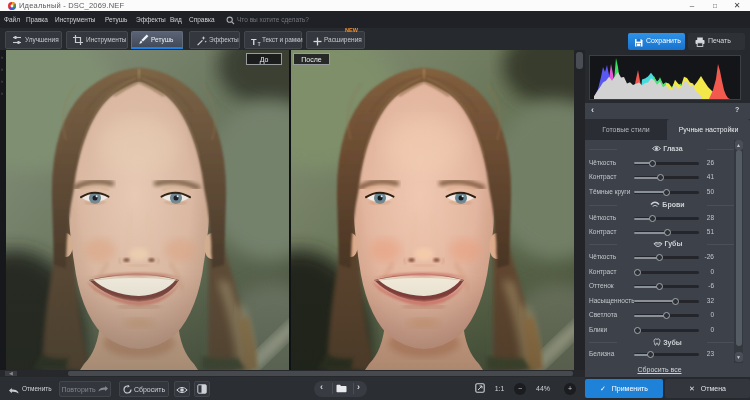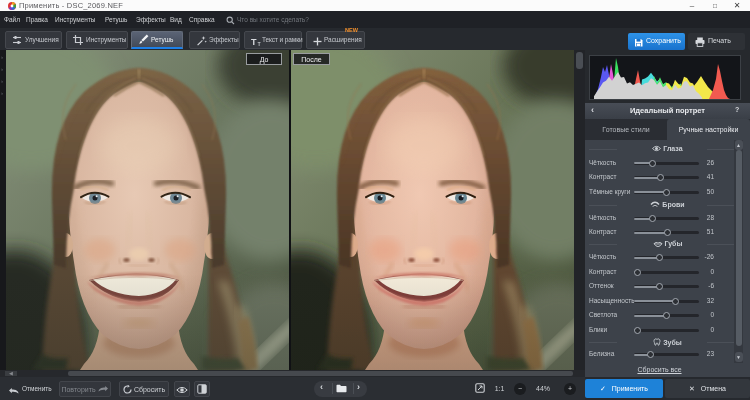--- a/index.html
+++ b/index.html
@@ -230,21 +230,21 @@
 
   <div class="abs" id="titlebar"></div>
   <svg class="abs" style="left:8px;top:2px" width="8" height="8" viewBox="0 0 8 8">
     <circle cx="4" cy="4" r="4" fill="#d33"></circle>
     <path d="M4 0 A4 4 0 0 1 7.5 2 L4 4 Z" fill="#e8a020"></path>
     <path d="M7.5 2 A4 4 0 0 1 7.5 6 L4 4 Z" fill="#3a9e3a"></path>
     <path d="M7.5 6 A4 4 0 0 1 4 8 L4 4 Z" fill="#2a6fd4"></path>
     <path d="M4 8 A4 4 0 0 1 .6 6 L4 4 Z" fill="#7a3ad0"></path>
     <circle cx="4" cy="4" r="1.4" fill="#fff"></circle>
   </svg>
-  <div class="abs" id="title-text">Применить - DSC_2069.NEF</div>
+  <div class="abs" id="title-text">Идеальный - DSC_2069.NEF</div>
   <div class="abs winbtn" style="left:677px;">–</div>
   <div class="abs winbtn" style="left:700px;font-size:6.5px;">□</div>
   <div class="abs winbtn" style="left:722px;">✕</div>
 
   <div class="abs" id="menubar"></div>
   <div class="abs menuitem" style="left:4px">Файл</div>
   <div class="abs menuitem" style="left:26px">Правка</div>
   <div class="abs menuitem" style="left:55px">Инструменты</div>
   <div class="abs menuitem" style="left:105px">Ретушь</div>
   <div class="abs menuitem" style="left:136px">Эффекты</div>
@@ -368,21 +368,20 @@
         <polygon points="76,43 76.0,43.0 76.0,27.0 79.0,27.4 82.0,32.5 85.0,23.7 88.0,27.5 91.0,30.0 94.0,20.7 97.0,22.0 100.0,26.4 103.0,27.4 106.0,33.4 108.0,43.0 108,43" fill="#f2e84a"></polygon>
         <polygon points="4,43 4.0,43.0 8.0,33.0 11.0,21.0 13.0,11.0 15.0,16.0 17.0,9.0 19.0,19.0 22.0,29.0 25.0,35.0 28.0,39.0 31.0,41.0 34.0,43.0 34,43" fill="#5a58f2"></polygon>
         <polygon points="14,43 14.0,43.0 17.0,33.0 19.0,23.0 21.0,8.0 23.0,18.0 25.0,31.0 27.0,37.0 29.0,41.0 31.0,43.0 31,43" fill="#e657d8"></polygon>
         <polygon points="18,43 18.0,43.0 21.0,35.0 24.0,25.0 26.0,2.0 28.0,11.0 30.0,27.0 32.0,35.0 34.0,39.0 37.0,41.0 40.0,43.0 40,43" fill="#3ae060"></polygon>
         <polygon points="41,43 41.0,43.0 44.0,33.0 46.0,23.0 48.0,14.0 50.0,25.0 52.0,35.0 54.0,40.0 56.0,43.0 56,43" fill="#f25a50"></polygon>
         <polygon points="94,43 94.0,43.0 99.0,36.0 103.0,31.0 107.0,26.0 111.0,20.0 114.0,25.0 118.0,31.0 122.0,35.0 126.0,38.0 129.0,41.0 131.0,43.0 131,43" fill="#f2e84a"></polygon>
         <polygon points="119,43 119.0,43.0 123.0,34.0 126.0,23.0 128.0,8.0 130.0,15.0 132.0,25.0 134.0,34.0 136.0,39.0 138.0,42.0 140.0,43.0 140,43" fill="#f25a50"></polygon>
         <polygon points="4,43 4.0,40.2 7.0,35.4 10.0,31.2 13.0,26.6 16.0,24.8 19.0,20.8 22.0,24.7 25.0,20.2 28.0,16.1 31.0,21.4 34.0,20.9 37.0,27.4 40.0,26.2 43.0,28.9 46.0,27.7 49.0,26.4 52.0,29.3 55.0,27.2 58.0,26.5 61.0,22.3 64.0,23.9 67.0,28.8 70.0,25.6 73.0,31.2 76.0,28.9 79.0,33.0 82.0,34.3 85.0,28.4 88.0,32.6 91.0,31.8 94.0,25.6 97.0,25.2 100.0,30.4 103.0,29.2 106.0,35.3 109.0,37.7 112.0,41.5 112,43" fill="#d2d2d2"></polygon>
       </svg>
     </div>
-  <div class="abs" id="phead">Идеальный портрет</div>
   <div class="abs" style="left:591px;top:105px;color:#d8dadf;font-size:9px;font-weight:bold;">‹</div>
   <div class="abs" style="left:735px;top:106px;color:#d8dadf;font-size:7px;font-weight:bold;">?</div>
   <div class="abs" id="ptabs"></div>
   <div class="abs ptab" id="ptab1">Готовые стили</div>
   <div class="abs ptab" id="ptab2">Ручные настройки</div>
 
 <div id="sliders">
 <div class="abs" style="left:589px;top:149px;width:28px;height:1px;background:#4b5058"></div>
 <div class="abs" style="left:707px;top:149px;width:34px;height:1px;background:#4b5058"></div>
 <div class="abs shead" style="left:585px;top:144.5px;"><svg width="9" height="7" viewBox="0 0 9 7" style="vertical-align:-1px">

